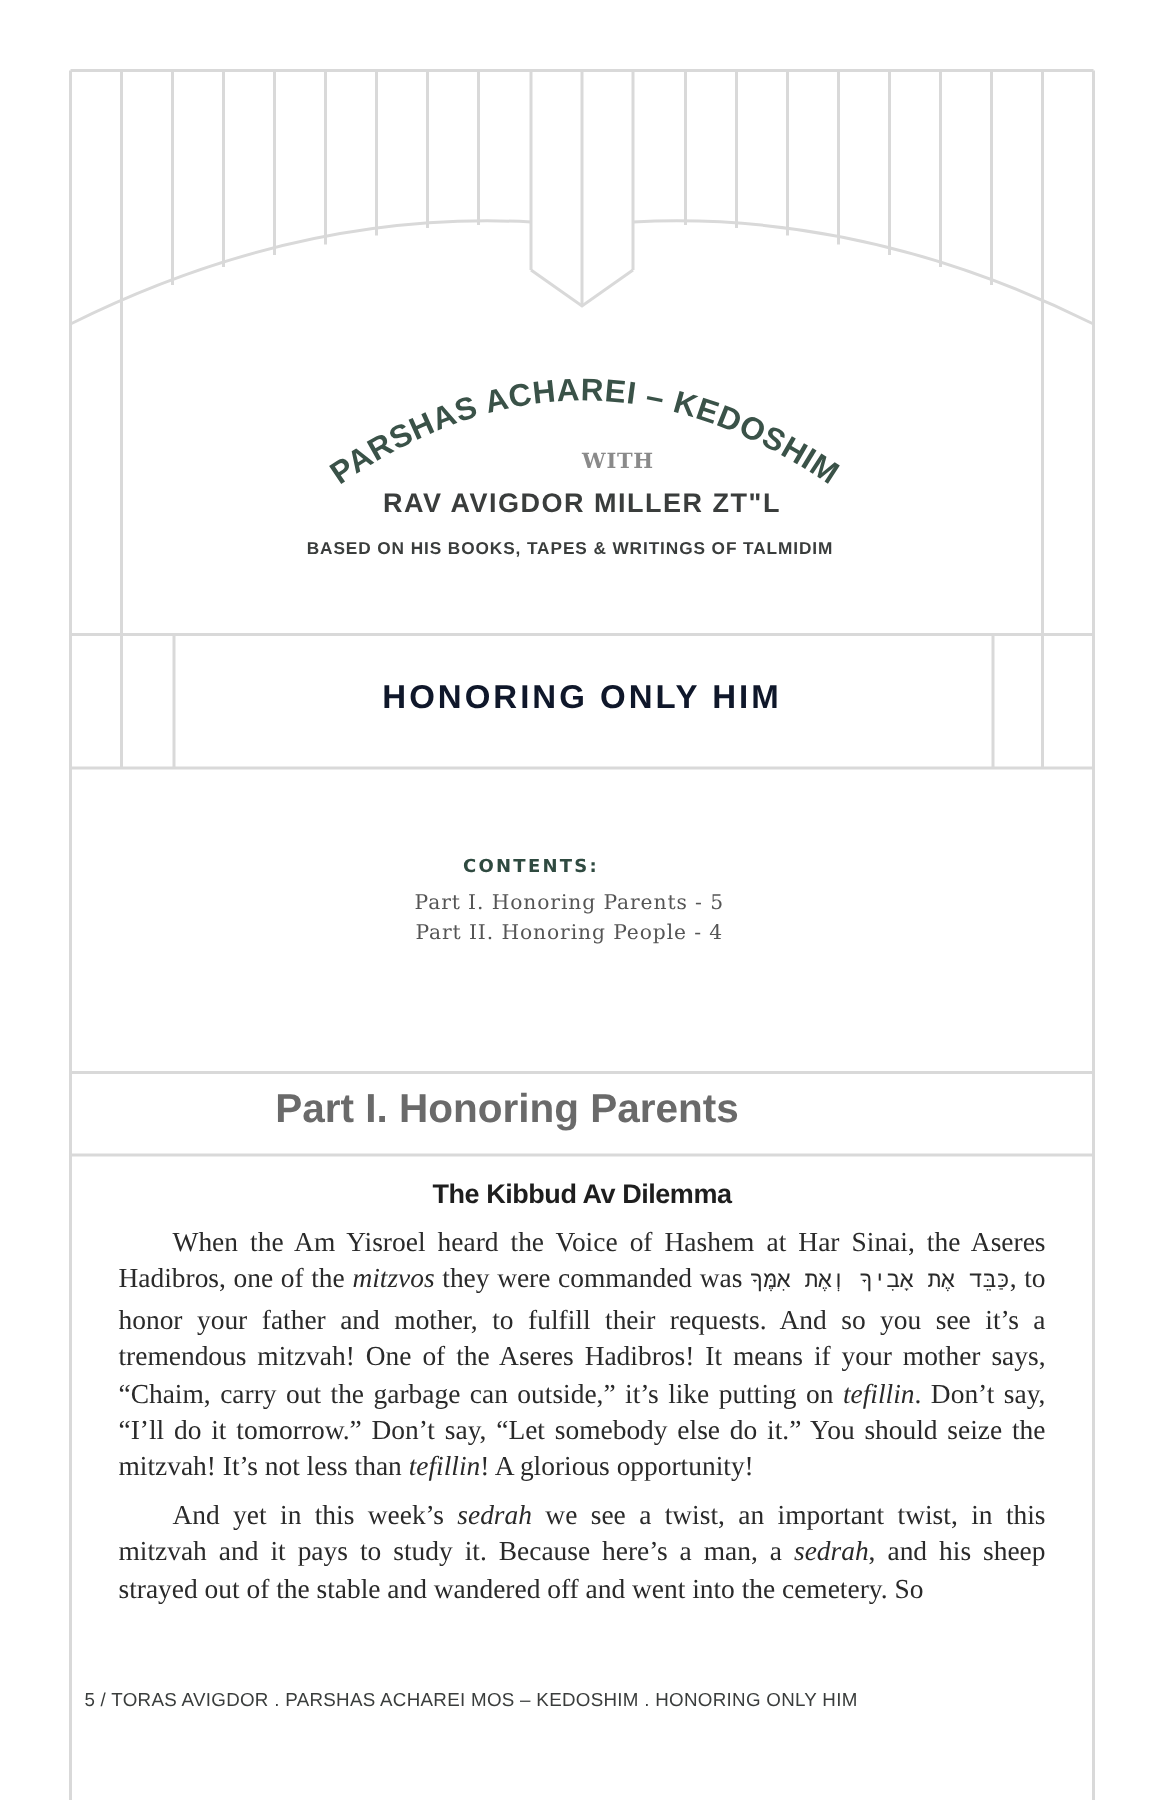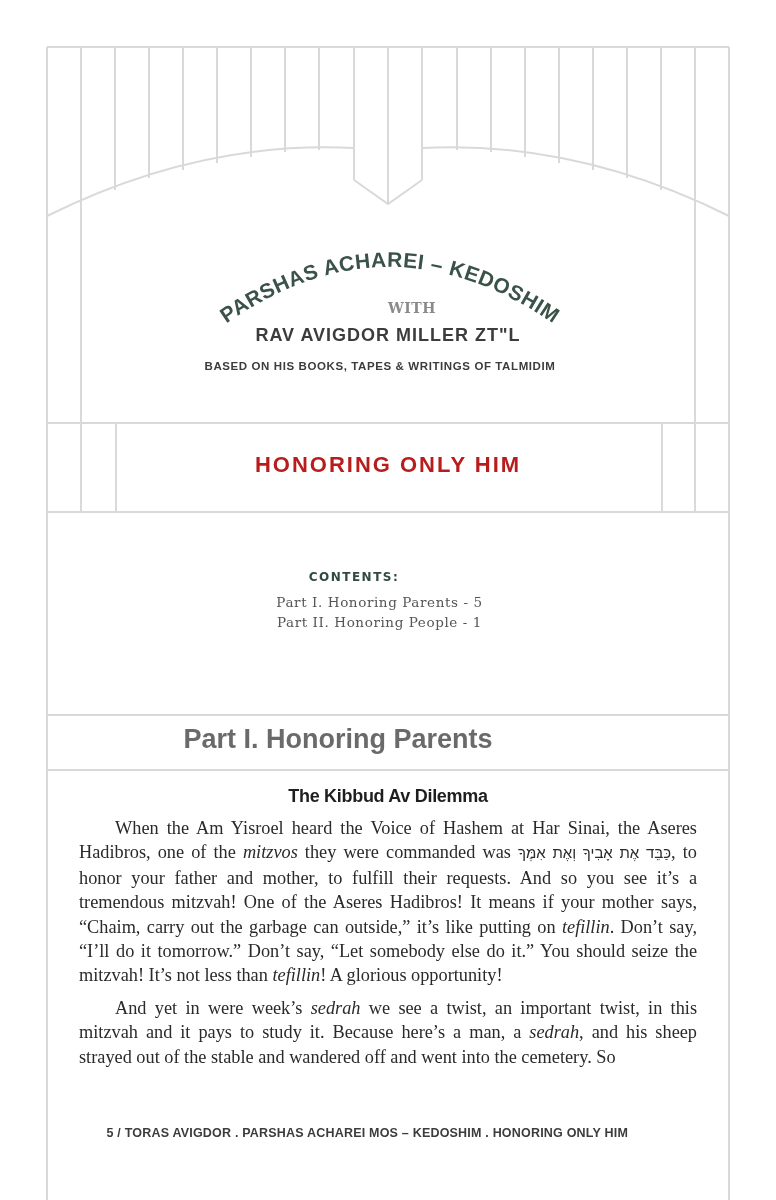--- a/index.html
+++ b/index.html
@@ -18,21 +18,21 @@
     letter-spacing: 1px; color: #3a3d3c;
   }
   .based {
     position: absolute; left: 0; width: 760px; top: 360px; text-align: center;
     font-family: "Liberation Sans", sans-serif; font-weight: bold; font-size: 11.5px;
     letter-spacing: 0.6px; color: #3a3d3c;
   }
   .topic {
     position: absolute; left: 0; width: 776px; top: 452px; text-align: center;
     font-family: "Liberation Sans", sans-serif; font-weight: bold; font-size: 22px;
-    letter-spacing: 2px; color: #b91c1c;
+    letter-spacing: 2px; color: #0f172a;
   }
   .contents-label {
     position: absolute; left: 0; width: 708px; top: 570px; text-align: center;
     font-family: "DejaVu Sans", sans-serif; font-weight: bold; font-size: 12px;
     letter-spacing: 1.5px; color: #2f4a40;
   }
   .contents-list {
     position: absolute; left: 0; width: 759px; top: 592px; text-align: center;
     font-family: "DejaVu Serif", serif; font-size: 13.5px; line-height: 20px;
     letter-spacing: 0.6px; color: #555;
@@ -46,24 +46,24 @@
     position: absolute; left: 0; width: 776px; top: 786px; text-align: center;
     font-family: "Liberation Sans", sans-serif; font-weight: bold; font-size: 18px;
     color: #1e1e1e; letter-spacing: -0.3px;
   }
   .body-text {
     position: absolute; left: 79px; width: 618px; top: 816px;
     font-family: "Liberation Serif", serif; font-size: 18.3px; line-height: 24.4px;
     color: #2a2a2a; text-align: justify;
   }
   .body-text p { margin: 0 0 8px 0; text-indent: 36px; }
-  .heb { font-family: Liberation Sans, sans-serif; font-size: 15px; }
+  .heb { font-family: Liberation Mono, monospace; font-size: 15px; }
   .footer {
-    position: absolute; left: 0; width: 628px; top: 1126px; text-align: right;
-    font-family: "Liberation Sans", sans-serif; font-weight: bold; font-size: 12.5px;
+    position: absolute; left: 0; width: 628px; top: 1126px; text-align: center;
+    font-family: "Liberation Sans", sans-serif; font-weight: normal; font-size: 12.5px;
     color: #3a3d3c; letter-spacing: 0.2px;
   }
 </style>
 </head>
 <body>
 
 <div class="frame">
   <svg width="776" height="1200" viewBox="0 0 776 1200">
     <g stroke="#d9d9d9" stroke-width="2" fill="none">
 
@@ -118,24 +118,24 @@
 
 <div class="with">WITH</div>
 <div class="rav">RAV AVIGDOR MILLER ZT"L</div>
 <div class="based">BASED ON HIS BOOKS, TAPES &amp; WRITINGS OF TALMIDIM</div>
 
 <div class="topic">HONORING ONLY HIM</div>
 
 <div class="contents-label">CONTENTS:</div>
 <div class="contents-list">
   <div>Part I. Honoring Parents  - 5</div>
-  <div>Part II. Honoring People - 1</div>
+  <div>Part II. Honoring People - 4</div>
 </div>
 
 <div class="part-heading">Part I. Honoring Parents</div>
 <div class="sub-heading">The Kibbud Av Dilemma</div>
 
 <div class="body-text">
   <p><span>When the Am Yisroel heard the Voice of Hashem at Har Sinai, the Aseres Hadibros, one of the </span><i>mitzvos</i><span> they were commanded was </span><span class="heb" dir="rtl">כַּבֵּד אֶת אָבִיךָ וְאֶת אִמֶּךָ</span><span>, to honor your father and mother, to fulfill their requests. And so you see it’s a tremendous mitzvah! One of the Aseres Hadibros! It means if your mother says, “Chaim, carry out the garbage can outside,” it’s like putting on </span><i>tefillin</i><span>. Don’t say, “I’ll do it tomorrow.” Don’t say, “Let somebody else do it.” You should seize the mitzvah! It’s not less than </span><i>tefillin</i><span>! A glorious opportunity!</span></p>
-  <p><span>And yet in were week’s </span><i>sedrah</i><span> we see a twist, an important twist, in this mitzvah and it pays to study it. Because here’s a man, a </span><i>sedrah</i><span>, and his sheep strayed out of the stable and wandered off and went into the cemetery. So</span></p>
+  <p><span>And yet in this week’s </span><i>sedrah</i><span> we see a twist, an important twist, in this mitzvah and it pays to study it. Because here’s a man, a </span><i>sedrah</i><span>, and his sheep strayed out of the stable and wandered off and went into the cemetery. So</span></p>
 </div>
 
 <div class="footer">5 / TORAS AVIGDOR . PARSHAS ACHAREI MOS – KEDOSHIM . HONORING ONLY HIM</div>
 
 </body></html>

